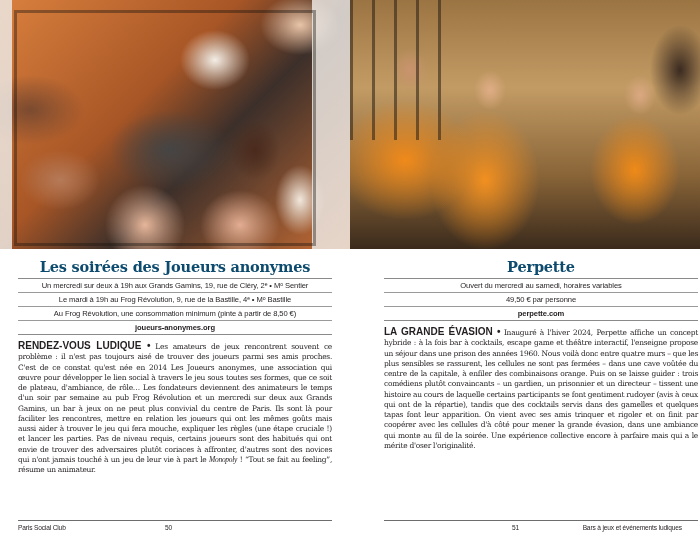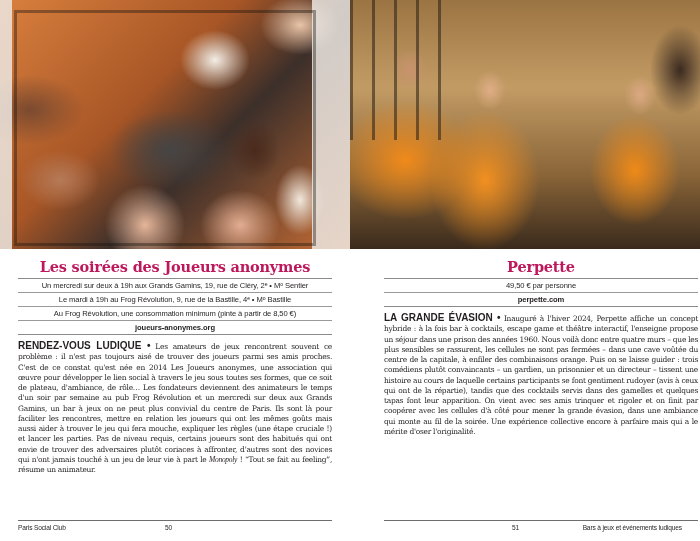--- a/index.html
+++ b/index.html
@@ -50,21 +50,21 @@
     content: ""; position: absolute; left: 0; top: 0; width: 110px; height: 140px;
     background: repeating-linear-gradient(90deg, rgba(40,30,20,.55) 0 3px, rgba(0,0,0,0) 3px 22px);
   }
 
   
   .col { position: absolute; top: 258px; width: 314px; }
   .page-left .col { left: 18px; }
   .page-right .col { left: 34px; }
 
   .venue-title {
-    font-family: "DejaVu Serif", serif; font-weight: bold; color: #be185d;
+    font-family: "DejaVu Serif", serif; font-weight: bold; color: #0c4a6e;
     font-size: 14.5px; text-align: center; line-height: 18px; letter-spacing: -0.2px;
     margin-bottom: 2px;
   }
   .info-list { list-style: none; border-top: 1.5px solid #8a8a8a; }
   .info-row {
     font-family: "Liberation Sans", sans-serif; font-size: 7.6px; line-height: 10px;
     text-align: center; padding: 1.5px 0 1.5px; border-bottom: 1px solid #9a9a9a;
     color: #231f20; letter-spacing: -0.1px;
   }
   .info-row.web { font-weight: bold; border-bottom: 1.5px solid #8a8a8a; }
@@ -110,20 +110,21 @@
   <div class="footer-text running-left">Paris Social Club</div>
   <div class="footer-text folio-left">50</div>
 </div>
 
 <div class="page page-right">
   <div class="photo photo-right" title="Four people in orange prison jumpsuits toasting with metal cups in a stone vaulted cellar"></div>
 
   <div class="col">
     <h2 class="venue-title">Perpette</h2>
     <ul class="info-list">
+      <li class="info-row">Ouvert du mercredi au samedi, horaires variables</li>
       <li class="info-row">49,50 € par personne</li>
       <li class="info-row web">perpette.com</li>
     </ul>
     <p class="body-text"><span class="lead">LA GRANDE ÉVASION •</span><span> Inauguré à l'hiver 2024, Perpette affiche un concept hybride : à la fois bar à cocktails, escape game et théâtre interactif, l'enseigne propose un séjour dans une prison des années 1960. Nous voilà donc entre quatre murs – que les plus sensibles se rassurent, les cellules ne sont pas fer­mées – dans une cave voûtée du centre de la capitale, à enfiler des combinai­sons orange. Puis on se laisse guider : trois comédiens plutôt convaincants – un gardien, un prisonnier et un directeur – tissent une histoire au cours de laquelle certains participants se font gentiment rudoyer (avis à ceux qui ont de la répartie), tandis que des cocktails servis dans des gamelles et quelques tapas font leur apparition. On vient avec ses amis trinquer et rigoler et on finit par coopérer avec les cellules d'à côté pour mener la grande évasion, dans une ambiance qui monte au fil de la soirée. Une expérience collective encore à parfaire mais qui a le mérite d'oser l'originalité.</span></p>
   </div>
 
   <div class="footer-rule"></div>
   <div class="footer-text" style="left:162px;">51</div>
   <div class="footer-text running-right">Bars à jeux et événements ludiques</div>
 </div>

